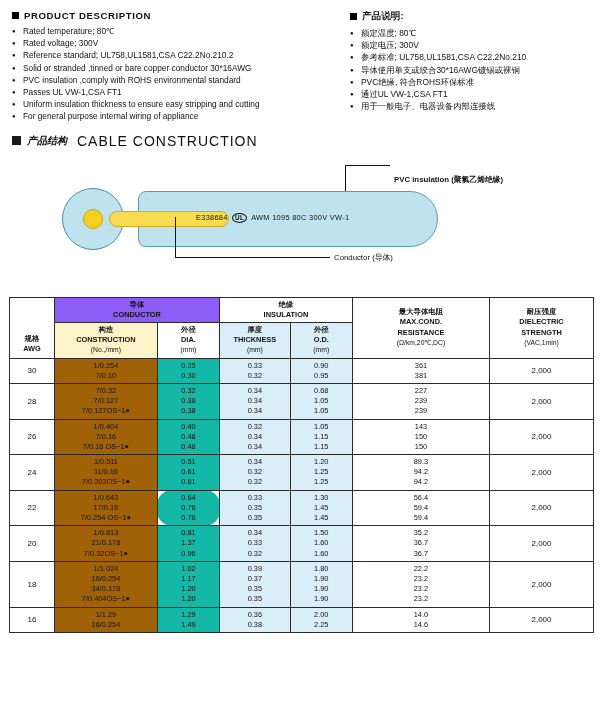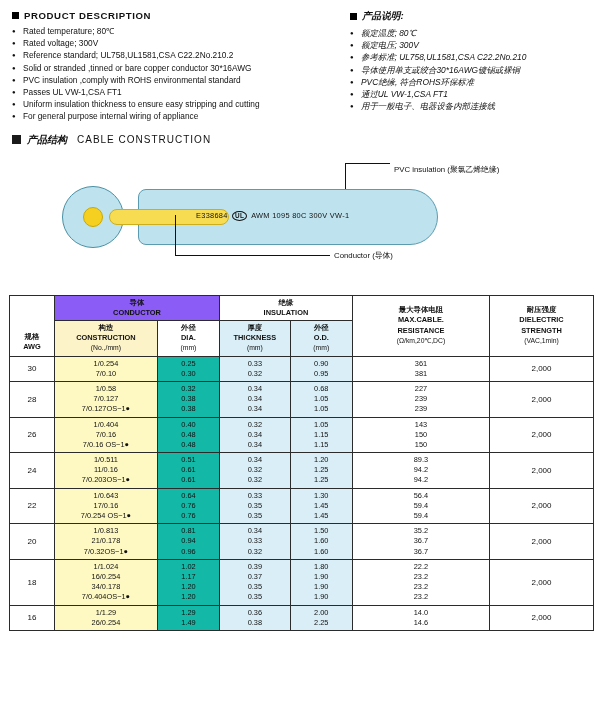--- a/index.html
+++ b/index.html
@@ -17,21 +17,21 @@
   }
   .page { position: relative; width: 603px; height: 506px; }
 
   
   .desc-wrap {
     display: flex;
     padding: 10px 12px 0 12px;
   }
   .desc-col { flex: 0 0 auto; }
   .desc-col.left { width: 330px; }
-  .desc-col.right { width: 245px; padding-left: 8px; font-style: italic; }
+  .desc-col.right { width: 245px; padding-left: 8px; }
 
   .head-row { display: flex; align-items: center; margin-bottom: 4px; }
   .sq {
     width: 7px; height: 7px; background: #000;
     margin-right: 5px; flex: 0 0 auto;
   }
   .head-title {
     font-size: 9.6px; font-weight: bold; letter-spacing: .6px;
   }
   .head-title.cn { letter-spacing: 0; }
@@ -57,21 +57,21 @@
     margin: 10px 0 0 12px;
   }
   .constr-head .sq2 {
     width: 9px; height: 9px; background: #1a1a1a;
     margin-right: 6px;
   }
   .constr-head .t1 {
     font-size: 10px; font-weight: bold; font-style: italic; margin-right: 10px;
   }
   .constr-head .t2 {
-    font-size: 10px; letter-spacing: 1px;
+    font-size: 14px; letter-spacing: 1px;
   }
 
   .diagram {
     position: relative;
     width: 603px; height: 140px;
     margin-top: 2px;
   }
   
   .xsec {
     position: absolute; left: 62px; top: 37px;
@@ -146,21 +146,21 @@
 
   col.c-awg   { width: 42px; }
   col.c-con   { width: 96px; }
   col.c-dia   { width: 58px; }
   col.c-thk   { width: 66px; }
   col.c-od    { width: 58px; }
   col.c-res   { width: 128px; }
   col.c-die   { width: 97px; }
 
   td.awg { font-size: 8px; }
-  td.construction { background: #fef9c3; }
+  td.construction { background: #a16207; }
   td.dia { background: #14b8a6; }
   td.thk, td.od { background: #d9eef6; }
   td.res { background: #ffffff; }
   td.die { background: #ffffff; font-size: 8px; }
 
   .stack { display: block; }
   .stack .ln {
     display: block; line-height: 10.2px; height: 10.2px;
     white-space: nowrap;
   }
@@ -221,21 +221,21 @@
     </div>
 
     <div class="cable-label">
       <span>E338684</span>
       <span class="ul-mark">UL</span>
       <span>AWM 1095 80C 300V  VW-1</span>
     </div>
 
     <div class="lead" style="left:345px; top:14px; width:1px; height:26px;"></div>
     <div class="lead" style="left:345px; top:14px; width:45px; height:1px;"></div>
-    <div class="lab" style="left:394px; top:15px;">PVC insulation (聚氯乙烯绝缘)</div>
+    <div class="lab" style="left:394px; top:23px;font-weight:bold;">PVC insulation (聚氯乙烯绝缘)</div>
 
     <div class="lead" style="left:175px; top:66px; width:1px; height:40px;"></div>
     <div class="lead" style="left:175px; top:106px; width:155px; height:1px;"></div>
     <div class="lab" style="left:334px; top:101px;">Conductor (导体)</div>
   </div>
 
   <div class="tbl-wrap">
     <table class="spec">
       <colgroup>
         <col class="c-awg">
@@ -262,21 +262,21 @@
           </th>
           <th colspan="2" class="grp-ins">
             <span class="stack">
               <span class="ln">绝缘</span>
               <span class="ln">INSULATION</span>
             </span>
           </th>
           <th rowspan="2">
             <span class="stack">
               <span class="ln">最大导体电阻</span>
-              <span class="ln">MAX.CABLE.</span>
+              <span class="ln">MAX.COND.</span>
               <span class="ln">RESISTANCE</span>
               <span class="ln hdr-sub">(Ω/km,20℃,DC)</span>
             </span>
           </th>
           <th rowspan="2">
             <span class="stack">
               <span class="ln">耐压强度</span>
               <span class="ln">DIELECTRIC</span>
               <span class="ln">STRENGTH</span>
               <span class="ln hdr-sub">(VAC,1min)</span>
@@ -347,21 +347,21 @@
                 <span class="ln ">361</span>
                 <span class="ln ">381</span>
               </span>
             </td>
             <td class="die" style="padding:2px 0;">2,000</td>
           </tr>
           <tr>
             <td class="awg" style="padding:2px 0;">28</td>
             <td class="construction" style="padding:2px 0;">
               <span class="stack">
-                <span class="ln ">1/0.58</span>
+                <span class="ln ">7/0.32</span>
                 <span class="ln ">7/0.127</span>
                 <span class="ln ">7/0.127OS−1●</span>
               </span>
             </td>
             <td class="dia" style="padding:2px 0;">
               <span class="stack">
                 <span class="ln ">0.32</span>
                 <span class="ln ">0.38</span>
                 <span class="ln ">0.38</span>
               </span>
@@ -469,21 +469,21 @@
           </tr>
           <tr>
             <td class="awg" style="padding:2px 0;">22</td>
             <td class="construction" style="padding:2px 0;">
               <span class="stack">
                 <span class="ln ">1/0.643</span>
                 <span class="ln ">17/0.16</span>
                 <span class="ln ">7/0.254 OS−1●</span>
               </span>
             </td>
-            <td class="dia" style="padding:2px 0;">
+            <td class="dia" style="padding:2px 0;border-radius:15px;">
               <span class="stack">
                 <span class="ln ">0.64</span>
                 <span class="ln ">0.76</span>
                 <span class="ln ">0.76</span>
               </span>
             </td>
             <td class="thk" style="padding:2px 0;">
               <span class="stack">
                 <span class="ln ">0.33</span>
                 <span class="ln ">0.35</span>
@@ -511,21 +511,21 @@
             <td class="construction" style="padding:2px 0;">
               <span class="stack">
                 <span class="ln ">1/0.813</span>
                 <span class="ln ">21/0.178</span>
                 <span class="ln ">7/0.32OS−1●</span>
               </span>
             </td>
             <td class="dia" style="padding:2px 0;">
               <span class="stack">
                 <span class="ln ">0.81</span>
-                <span class="ln ">0.94</span>
+                <span class="ln ">1.37</span>
                 <span class="ln ">0.96</span>
               </span>
             </td>
             <td class="thk" style="padding:2px 0;">
               <span class="stack">
                 <span class="ln ">0.34</span>
                 <span class="ln ">0.33</span>
                 <span class="ln ">0.32</span>
               </span>
             </td>

